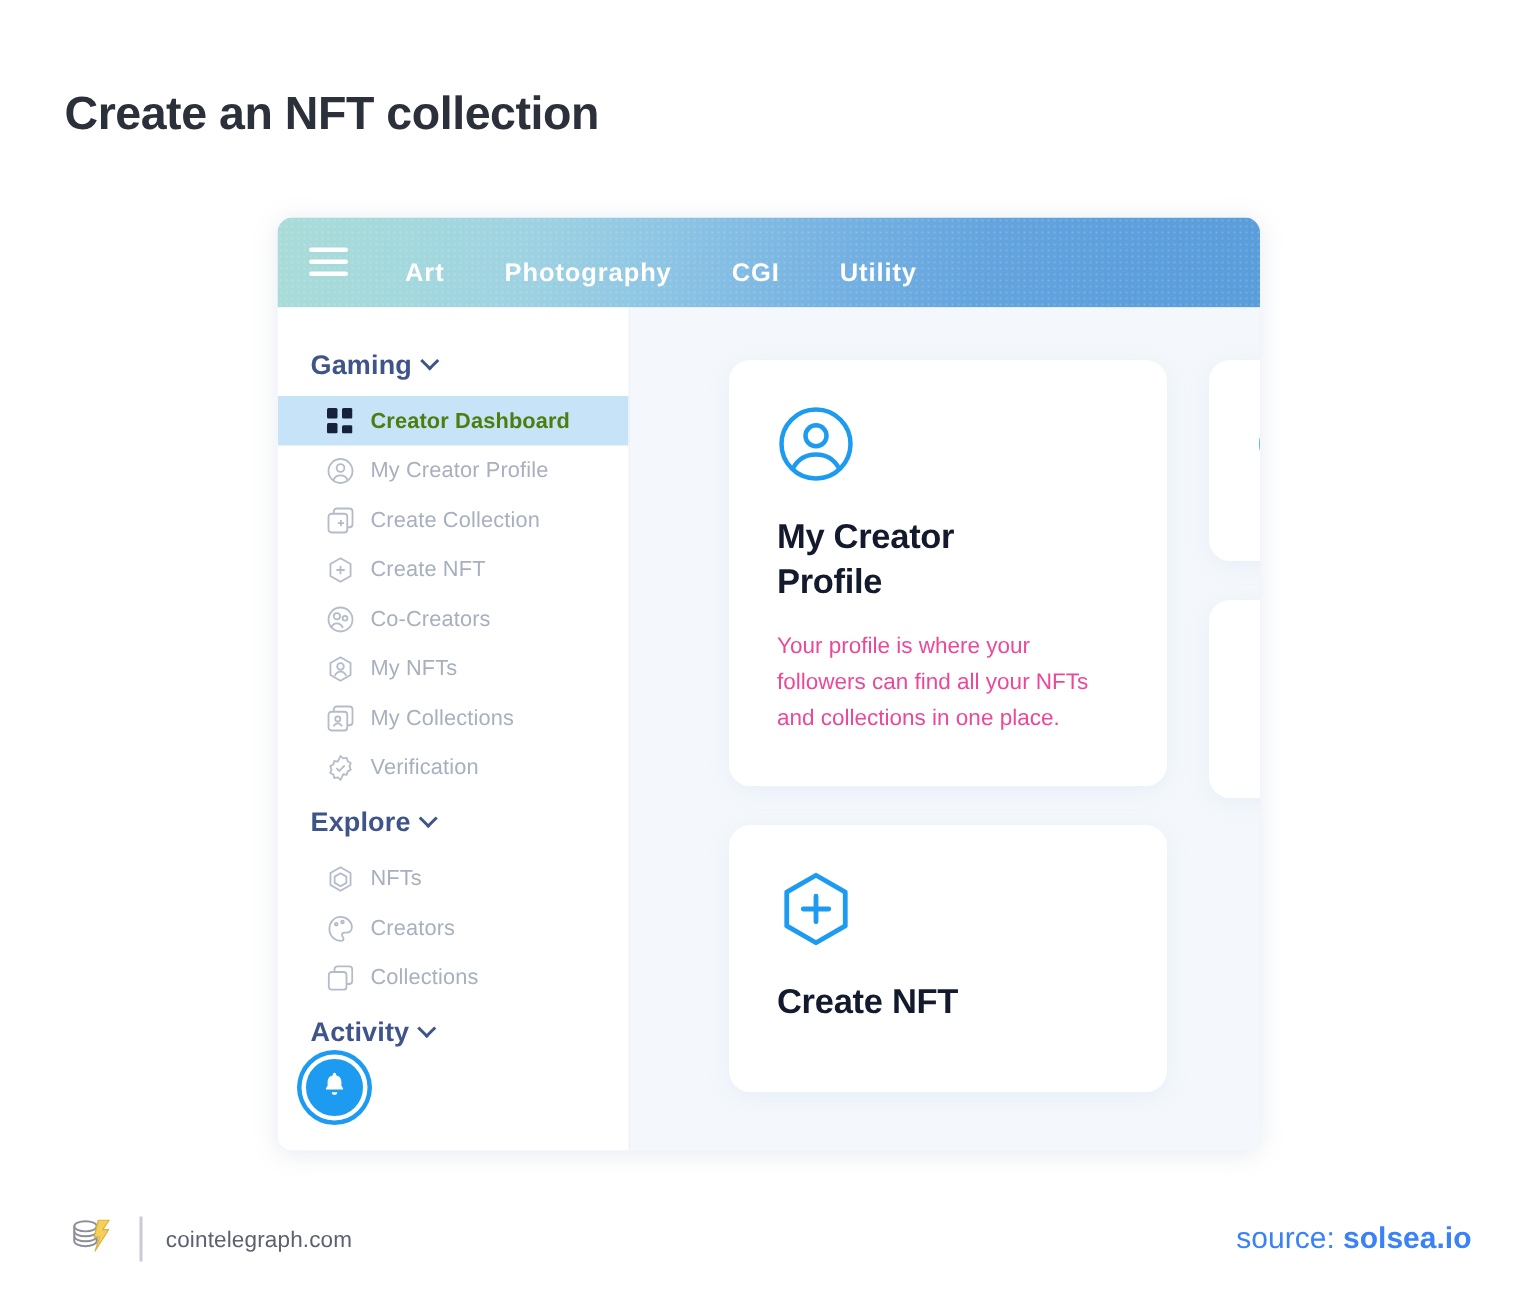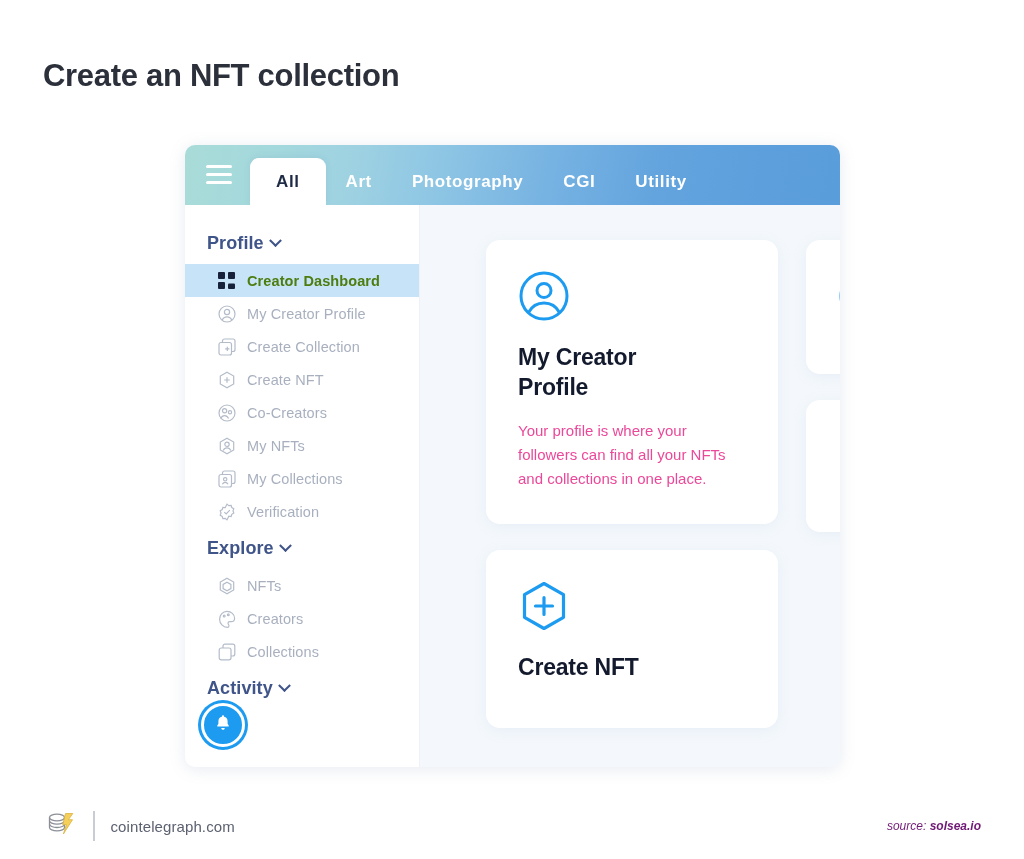--- a/index.html
+++ b/index.html
@@ -260,23 +260,22 @@
     height: 30px;
     background: #c9ccd4;
   }
   .brand-name {
     font-size: 15px;
     color: #5c6170;
     letter-spacing: 0.1px;
   }
   .source {
     margin-left: auto;
-    font-size: 12px;
-    font-style: italic;
-    color: #701a75;
+    font-size: 20px;
+    color: #3b82f6;
   }
   .source b { font-weight: bold; }
 </style>
 </head>
 <body>
 
 <div class="page">
 
   <h1 class="page-title">Create an NFT collection</h1>
 
@@ -284,34 +283,33 @@
 
     <div class="topnav">
 
       <div class="hamburger">
         <span></span>
           <span></span>
           <span></span>
       </div>
 
       <div class="nav-tabs">
-        <span class="nav-tab active">All</span>
         <span class="nav-tab">Art</span>
         <span class="nav-tab">Photography</span>
         <span class="nav-tab">CGI</span>
         <span class="nav-tab">Utility</span>
       </div>
     </div>
 
     <div class="mockup-body">
 
       <div class="sidebar">
 
         <div class="section-head">
-          <span>Profile</span>
+          <span>Gaming</span>
           <i class="chev"></i>
         </div>
 
         <div class="nav-item active">
           <span class="ico">
             <svg width="17" height="17" viewBox="0 0 17 17">
                 <rect x="0" y="0" width="7" height="7" rx="1" fill="#18213a"></rect>
                 <rect x="10" y="0" width="7" height="7" rx="1" fill="#18213a"></rect>
                 <rect x="0" y="10" width="7" height="7" rx="1" fill="#18213a"></rect>
                 <rect x="10" y="11.5" width="7" height="5.5" rx="1" fill="#18213a"></rect>

